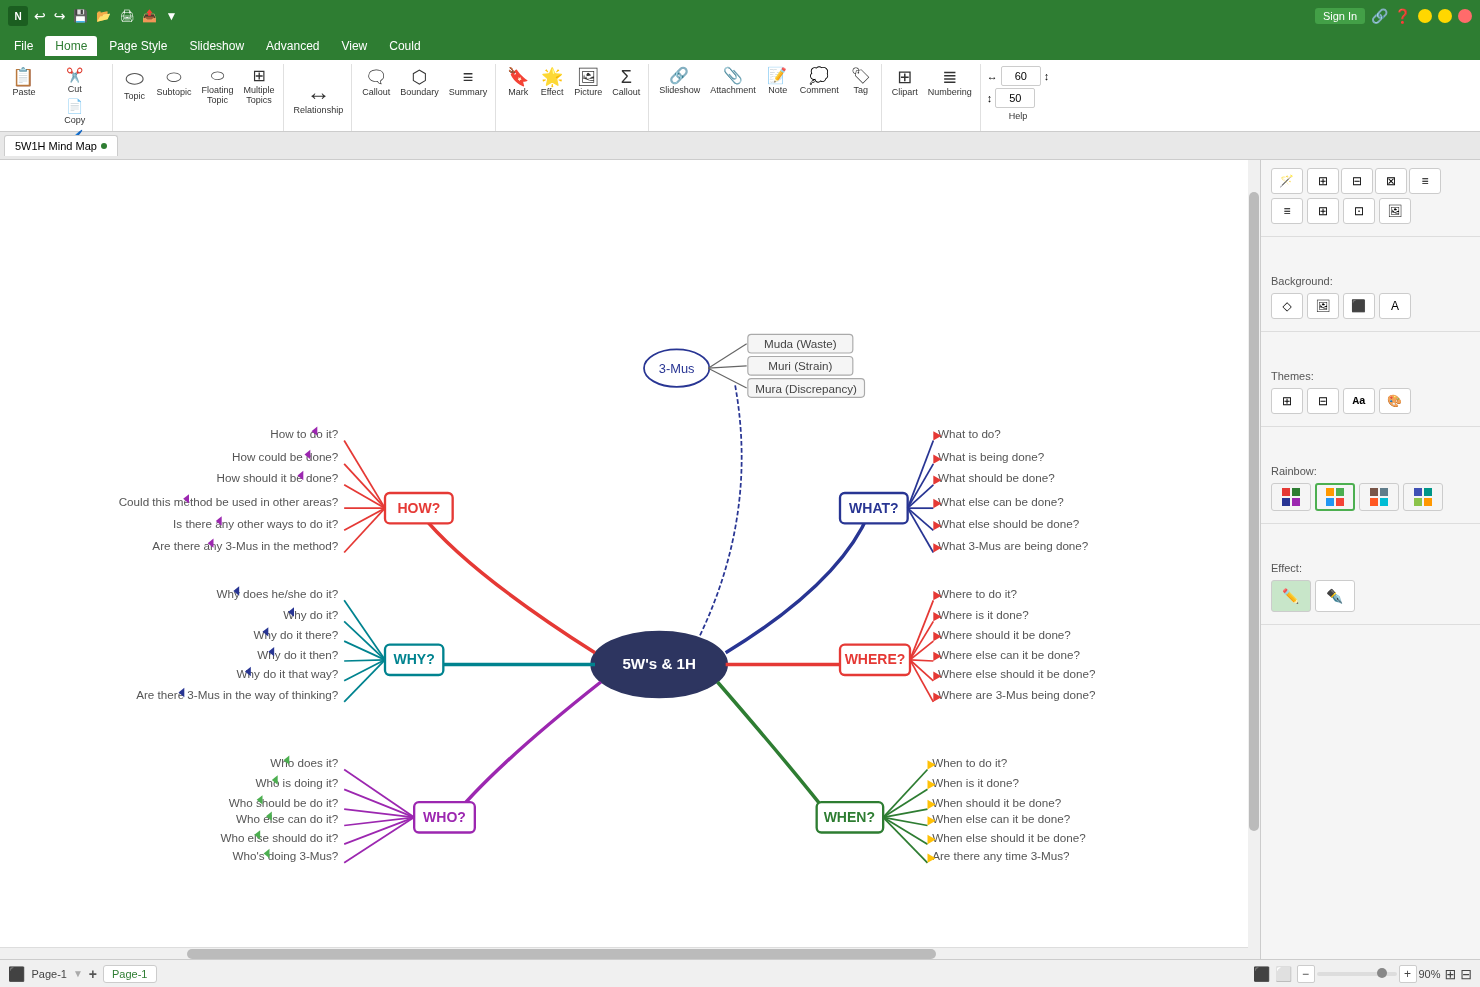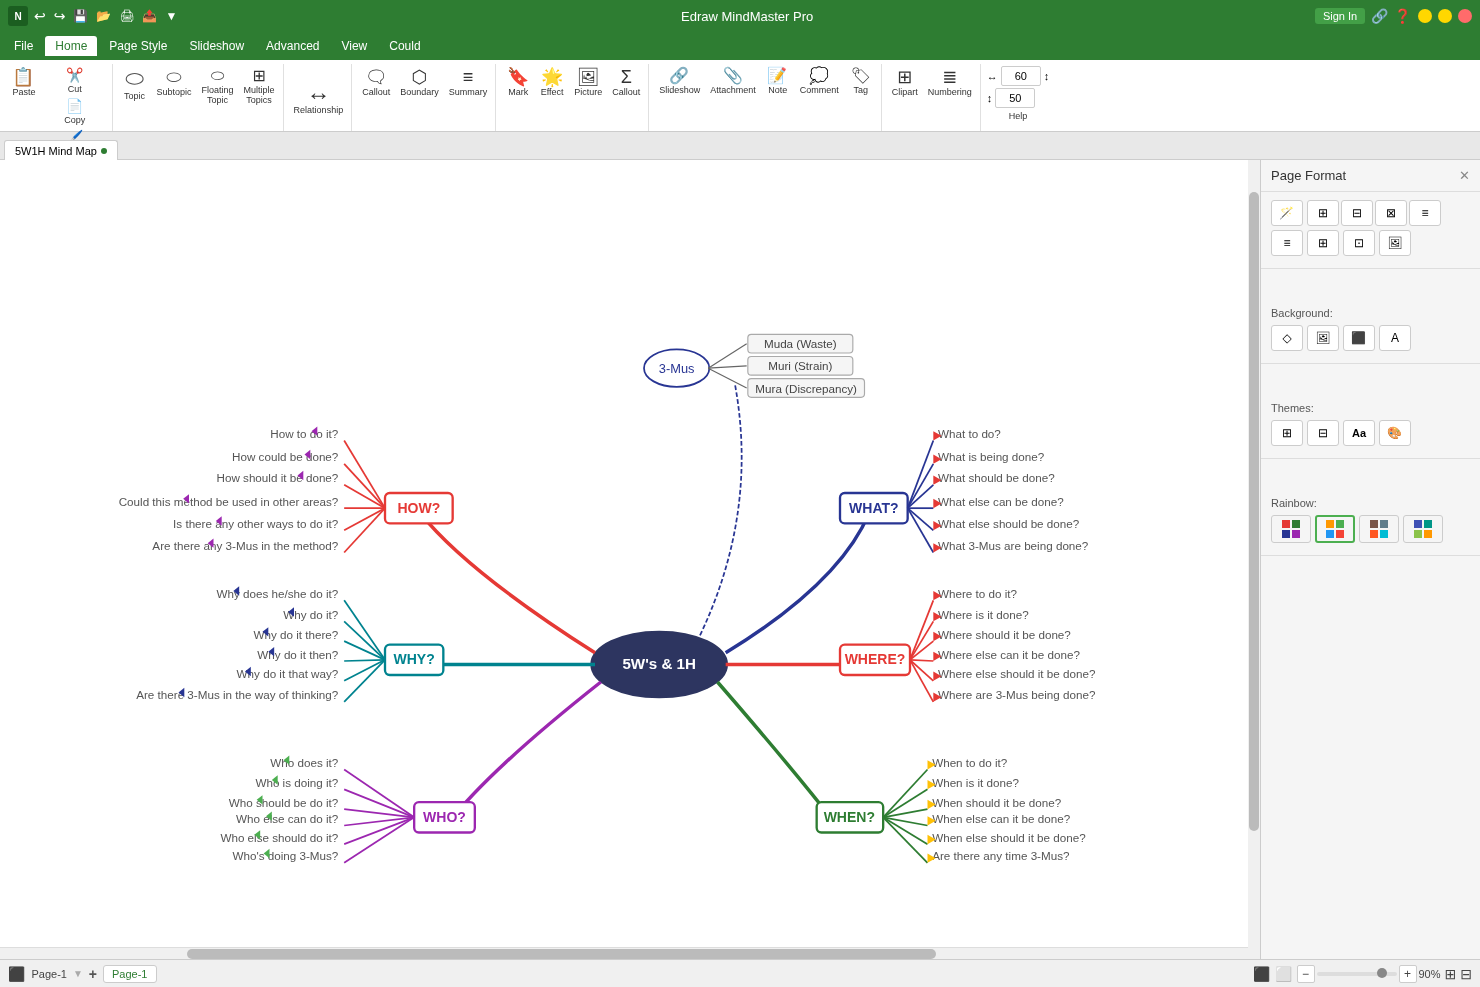--- a/index.html
+++ b/index.html
@@ -96,21 +96,21 @@
     }
     .ribbon-btn-small .icon { font-size: 14px; }
     .ribbon-btn-small .label { font-size: 9px; text-align: center; }
 
     
     #tabbar {
       height: 28px;
       background: #e8e8e8;
       border-bottom: 1px solid #ccc;
       display: flex;
-      align-items: flex-start;
+      align-items: center;
       padding: 8px 4px;
       gap: 2px;
     }
     .tab-item {
       display: flex;
       align-items: center;
       padding: 4px 10px;
       background: white;
       border: 1px solid #ccc;
       border-bottom: none;
@@ -305,21 +305,20 @@
   <div id="titlebar-left">
     <div class="titlebar-icon">N</div>
     <span style="font-size:14px;cursor:pointer;padding:0 2px;">↩</span>
     <span style="font-size:14px;cursor:pointer;padding:0 2px;">↪</span>
     <span style="font-size:12px;cursor:pointer;padding:0 2px;">💾</span>
     <span style="font-size:12px;cursor:pointer;padding:0 2px;">📂</span>
     <span style="font-size:12px;cursor:pointer;padding:0 2px;">🖨</span>
     <span style="font-size:12px;cursor:pointer;padding:0 2px;">📤</span>
     <span style="font-size:12px;cursor:pointer;padding:0 2px;">▼</span>
   </div>
-  <div id="titlebar-center">Edraw MindMaster Pro</div>
   <div id="titlebar-right">
     <span style="background:#43a047;padding:2px 8px;border-radius:3px;cursor:pointer;">Sign In</span>
     <span style="font-size:14px;cursor:pointer;">🔗</span>
     <span style="font-size:14px;cursor:pointer;">❓</span>
     <span class="titlebar-btn tb-min"></span>
     <span class="titlebar-btn tb-max"></span>
     <span class="titlebar-btn tb-close"></span>
   </div>
 </div>
 
@@ -688,24 +687,20 @@
       <text x="691" y="197" text-anchor="middle" fill="#444" font-size="10">Mura (Discrepancy)</text>
     </svg>
 
     
     <div id="hscrollbar" style="position:absolute;bottom:0;left:0;right:12px;">
       <div class="hscroll-thumb"></div>
     </div>
   </div>
 
   <div id="right-panel">
-    <div id="panel-header">
-      <span>Page Format</span>
-      <span style="cursor:pointer;color:#888;">✕</span>
-    </div>
 
     <div class="panel-section">
       <div class="panel-row">
 
         <div class="panel-icon-btn">🪄</div>
         <div class="layout-btn-group">
           <div class="panel-icon-btn">⊞</div>
           <div class="panel-icon-btn">⊟</div>
           <div class="panel-icon-btn">⊠</div>
           <div class="panel-icon-btn">≡</div>
@@ -727,21 +722,21 @@
         <div class="panel-icon-btn">⬛</div>
         <div class="panel-icon-btn">A</div>
       </div>
     </div>
 
     <div class="panel-section">
       <div class="panel-section-title">Themes:</div>
       <div class="panel-row">
         <div class="panel-icon-btn">⊞</div>
         <div class="panel-icon-btn">⊟</div>
-        <div class="panel-icon-btn" style="font-size:11px;font-weight:bold;">Aa</div>
+        <div class="panel-icon-btn" style="font-size:11px;font-weight:bold;font-family:Liberation Mono, monospace;">Aa</div>
         <div class="panel-icon-btn">🎨</div>
       </div>
     </div>
 
     <div class="panel-section">
       <div class="panel-section-title">Rainbow:</div>
       <div class="panel-row">
 
         <div class="rainbow-btn">
           <div class="rainbow-grid">
@@ -774,20 +769,27 @@
           <div class="rainbow-grid">
             <div class="rg-cell" style="background:#3f51b5;"></div>
             <div class="rg-cell" style="background:#009688;"></div>
             <div class="rg-cell" style="background:#8bc34a;"></div>
             <div class="rg-cell" style="background:#ff9800;"></div>
           </div>
         </div>
       </div>
     </div>
 
+    <div class="panel-section">
+      <div class="panel-section-title">Effect:</div>
+      <div class="panel-row">
+        <div class="effect-btn active">✏️</div>
+        <div class="effect-btn">✒️</div>
+      </div>
+    </div>
   </div>
 </div>
 
 <div id="statusbar">
   <div id="statusbar-left">
     <span style="cursor:pointer;font-size:14px;">⬛</span>
     <span>Page-1</span>
     <span style="font-size:10px;color:#aaa;">▼</span>
     <span style="cursor:pointer;font-weight:bold;font-size:14px;color:#555;">+</span>
     <span class="page-tab">Page-1</span>

